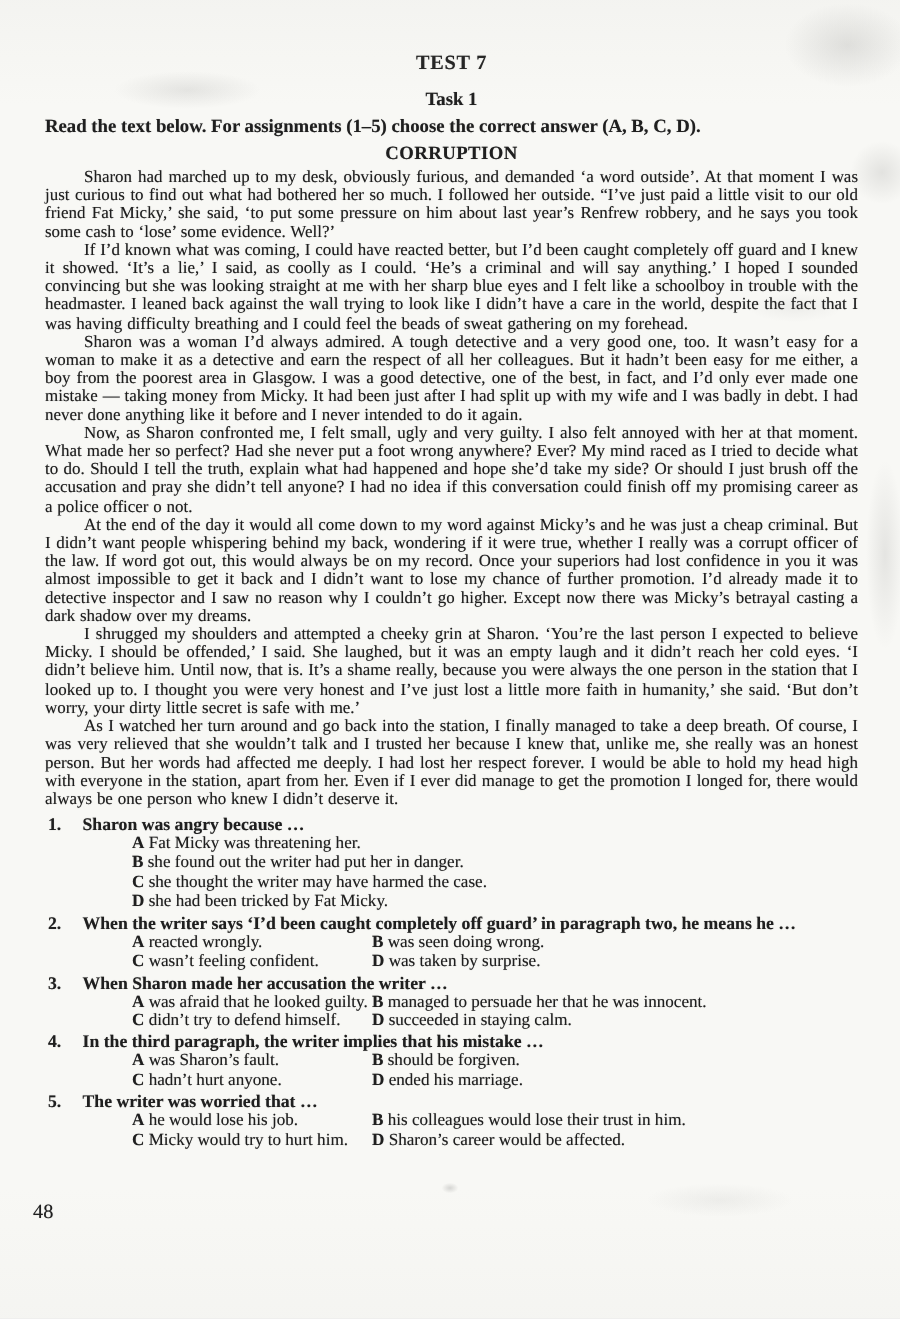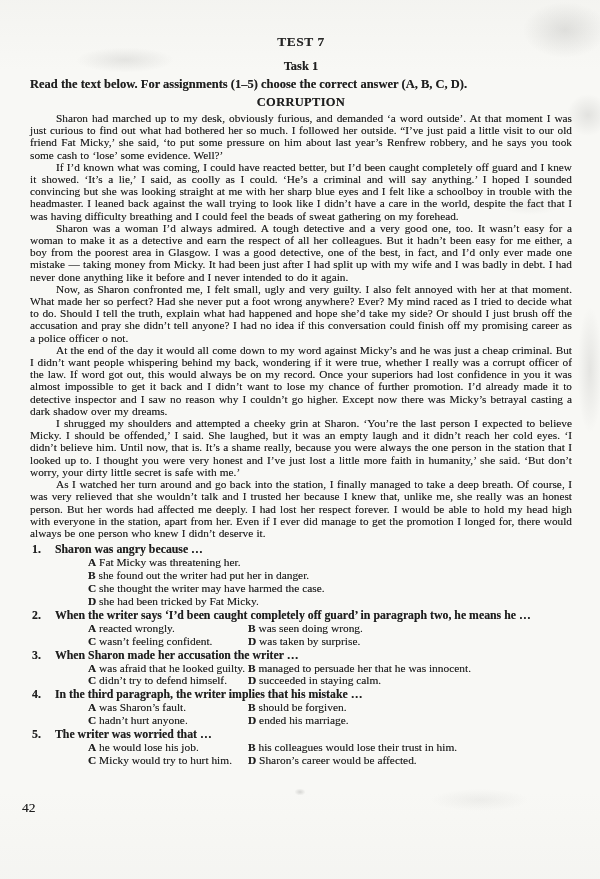--- a/index.html
+++ b/index.html
@@ -179,14 +179,14 @@
         </div>
         <div class="q-options two-col">
           <div class="option"><span class="opt-letter">A</span> <span>he would lose his job.</span></div>
           <div class="option"><span class="opt-letter">B</span> <span>his colleagues would lose their trust in him.</span></div>
           <div class="option"><span class="opt-letter">C</span> <span>Micky would try to hurt him.</span></div>
           <div class="option"><span class="opt-letter">D</span> <span>Sharon’s career would be affected.</span></div>
         </div>
       </div>
     </div>
 
-  <div class="page-number">42</div>
+  <div class="page-number">48</div>
 </div>
 
 </body></html>

